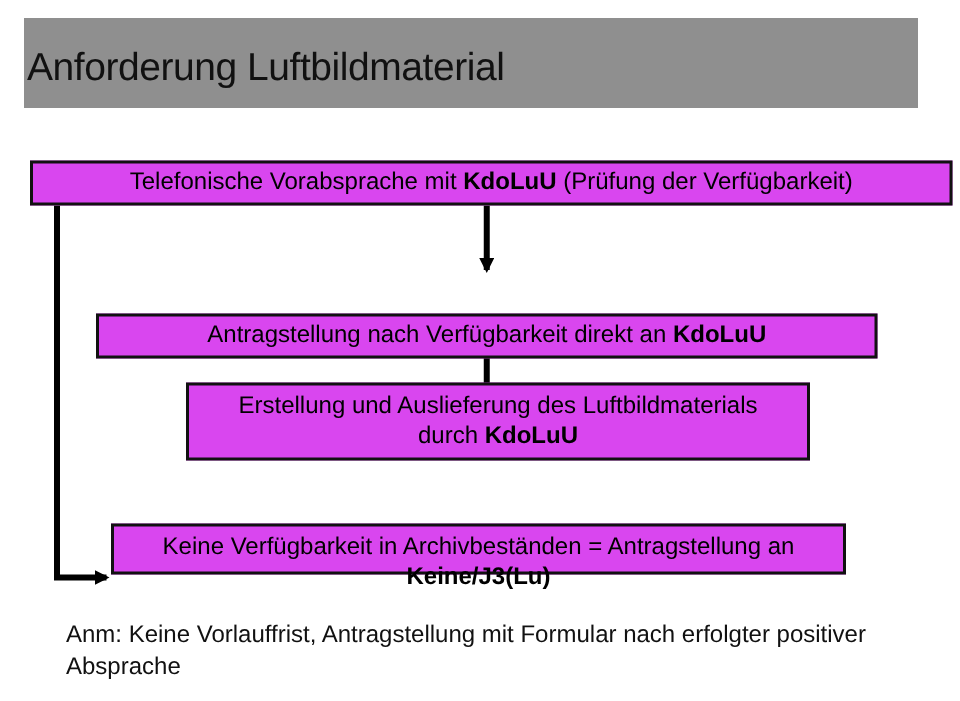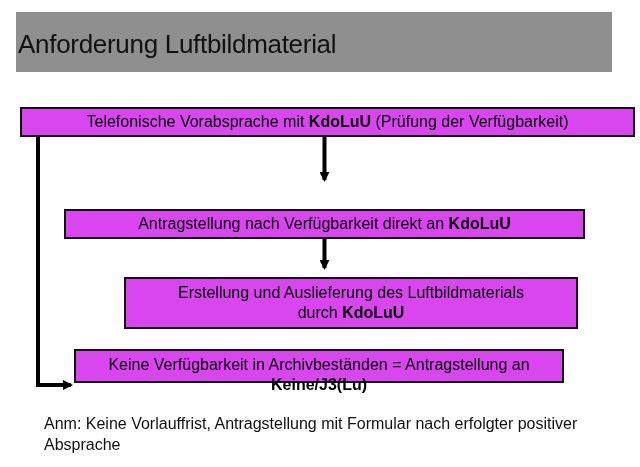--- a/index.html
+++ b/index.html
@@ -42,21 +42,21 @@
       box-sizing: border-box;
       text-align: center;
       font-size: 16px;
       line-height: 20px;
       white-space: nowrap;
     }
     .box b { font-weight: bold; }
 
     #box1 { left: 20px; top: 107px; width: 615px; height: 30px; padding-top: 3px; }
     #box2 { left: 64px; top: 183px; width: 521px; height: 30px; padding-top: 3px; margin-top: 26px; }
-    #box3 { left: 124px; top: 277px; width: 454px; height: 52px; padding-top: 4px; }
+    #box3 { left: 124px; top: 255px; width: 416px; height: 52px; padding-top: 4px; }
     #box4 { left: 74px; top: 349px; width: 490px; height: 34px; padding-top: 4px; }
     .note {
       position: absolute;
       left: 44px;
       top: 413px;
       width: 560px;
       font-size: 16px;
       line-height: 21px;
       color: #111111;
     }

